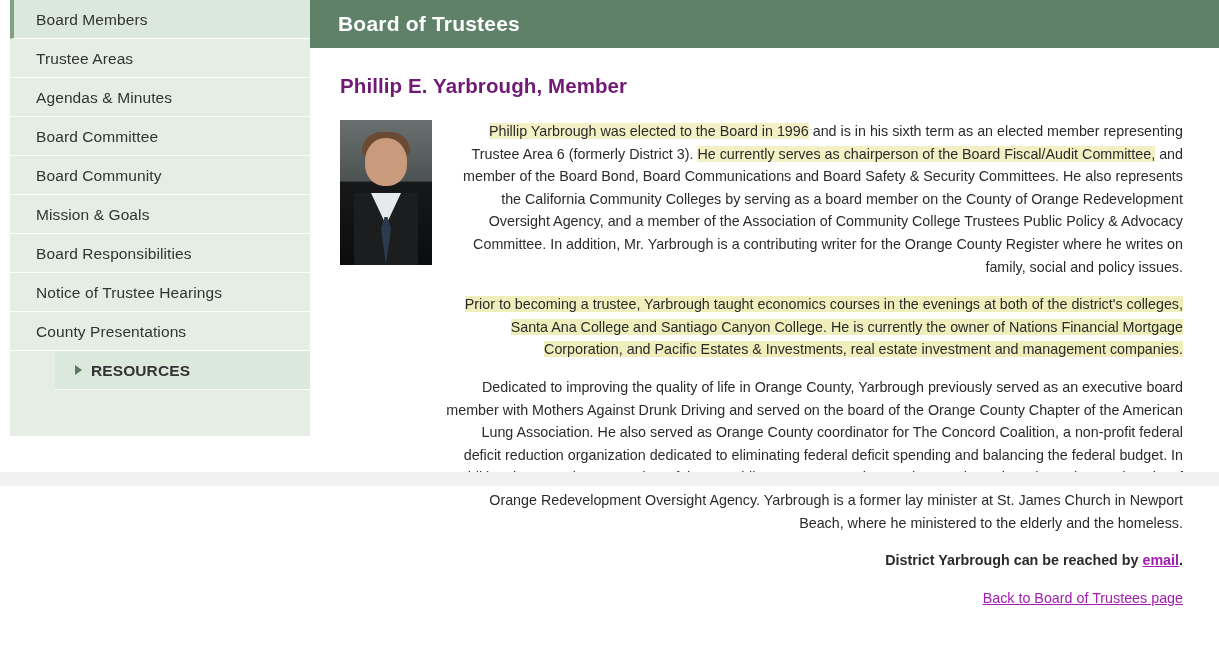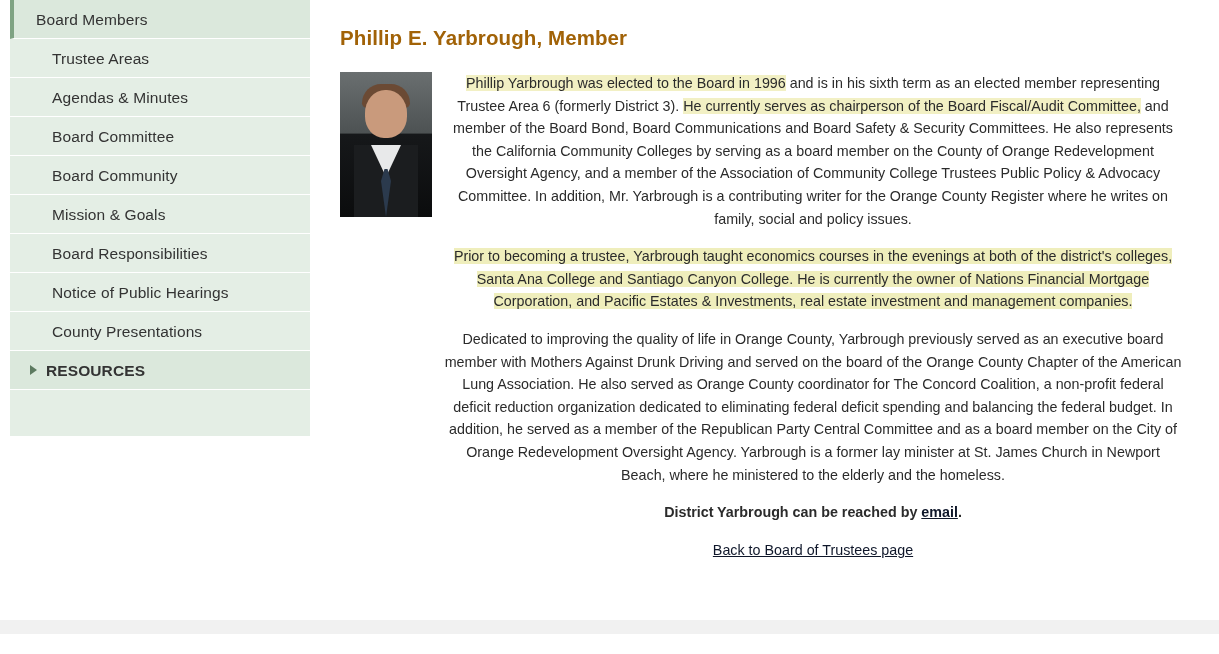--- a/index.html
+++ b/index.html
@@ -10,58 +10,59 @@
   body {
     width: 1219px;
     height: 654px;
     font-family: "Liberation Sans", sans-serif;
     color: #222222;
     overflow: hidden;
   }
   .page {
     position: relative;
     width: 1219px;
-    height: 634px;
+    height: 486px;
     display: flex;
     flex-direction: row;
     align-items: flex-start;
   }
 
   
   .sidebar {
     width: 300px;
     min-width: 300px;
     margin-left: 10px;
     background: #e4eee5;
     padding: 0;
     box-sizing: border-box;
   }
   .side-item {
     height: 39px;
     line-height: 39px;
-    padding-left: 42px;
+    padding-left: 26px;
     font-size: 15.5px;
     color: #333333;
     border-bottom: 1px solid #ffffff;
     box-sizing: border-box;
     white-space: nowrap;
     letter-spacing: 0.1px;
   }
   .side-item.active {
     background: #dbe8dc;
     border-left: 4px solid #7fa383;
     padding-left: 22px;
     font-weight: normal;
   }
   .side-item.resources {
     font-weight: bold;
     color: #333333;
     padding-left: 36px;
     position: relative;
     background: #dbe8dc;
+    margin-left: 45px;
   }
   .side-item.resources .caret {
     position: absolute;
     left: 20px;
     top: 50%;
     transform: translateY(-50%);
     width: 0;
     height: 0;
     border-top: 5px solid transparent;
     border-bottom: 5px solid transparent;
@@ -93,21 +94,21 @@
     font-weight: bold;
     letter-spacing: 0.2px;
   }
   .body-area {
     padding: 26px 36px 0 30px;
     box-sizing: border-box;
   }
   h1.page-title {
     font-size: 20.5px;
     font-weight: bold;
-    color: #a16207;
+    color: #701a75;
     margin: 0 0 22px 0;
     letter-spacing: 0.1px;
   }
   .text-col {
     font-size: 14.3px;
     line-height: 22.6px;
     color: #2b2b2b;
     padding-left: 103px;
   }
   .photo {
@@ -153,35 +154,35 @@
   .photo .tie {
     position: absolute;
     bottom: 0px; left: 50%;
     transform: translateX(-50%);
     width: 10px; height: 48px;
     background: #2b3a4d;
     clip-path: polygon(35% 0, 65% 0, 100% 25%, 50% 100%, 0 25%);
   }
   p.para {
     margin: 0 0 15px 0;
-    text-align: center;
+    text-align: right;
   }
   p.para:last-child { margin-bottom: 0; }
   .hl {
     background: #f2f0c4;
   }
   .hl-strong {
     background: #efeebc;
   }
   .contact {
     font-weight: bold;
     margin-top: 20px;
   }
   .contact a, .backlink a {
-    color: #0f172a;
+    color: #a21caf;
     text-decoration: underline;
   }
   .backlink {
     margin-top: 19px;
   }
   .backlink a { font-weight: normal; }
   .bottom-strip {
     position: absolute;
     left: 0;
     bottom: 0;
@@ -212,33 +213,36 @@
     <div class="side-item">
       <span>Board Community</span>
     </div>
     <div class="side-item">
       <span>Mission &amp; Goals</span>
     </div>
     <div class="side-item">
       <span>Board Responsibilities</span>
     </div>
     <div class="side-item">
-      <span>Notice of Public Hearings</span>
+      <span>Notice of Trustee Hearings</span>
     </div>
     <div class="side-item">
       <span>County Presentations</span>
     </div>
     <div class="side-item resources">
       <span class="caret"></span>
       <span>RESOURCES</span>
     </div>
     <div class="side-filler"></div>
   </nav>
 
   <main class="content">
+    <div class="banner">
+      <span class="banner-title">Board of Trustees</span>
+    </div>
 
     <div class="body-area">
       <h1 class="page-title">Phillip E. Yarbrough, Member</h1>
 
       <div class="clearfix">
         <div class="photo">
           <div class="hair"></div>
           <div class="face"></div>
           <div class="shirt"></div>
           <div class="collar"></div>

